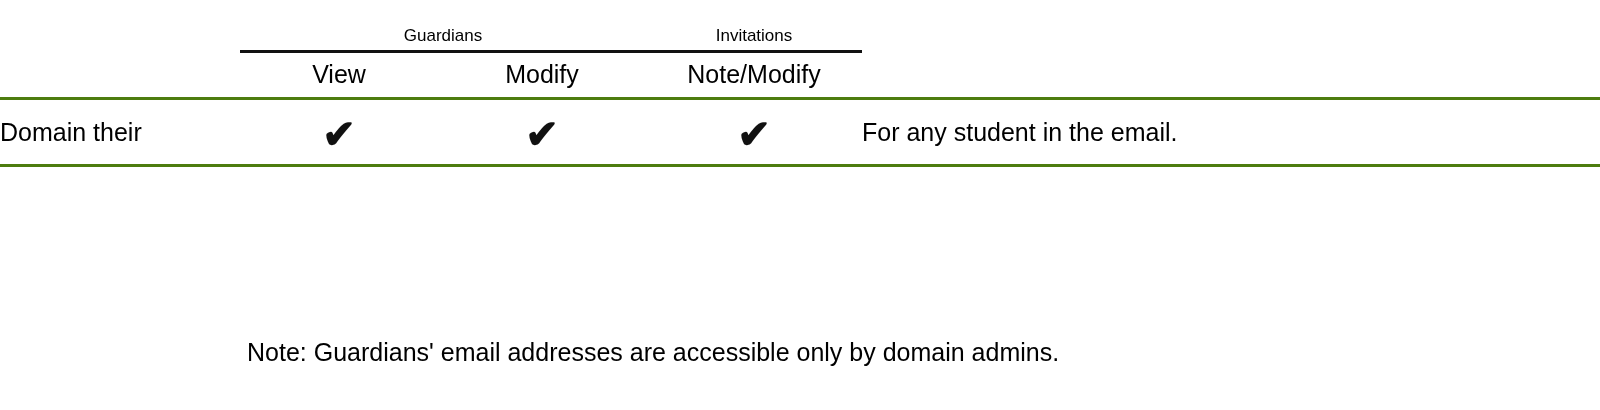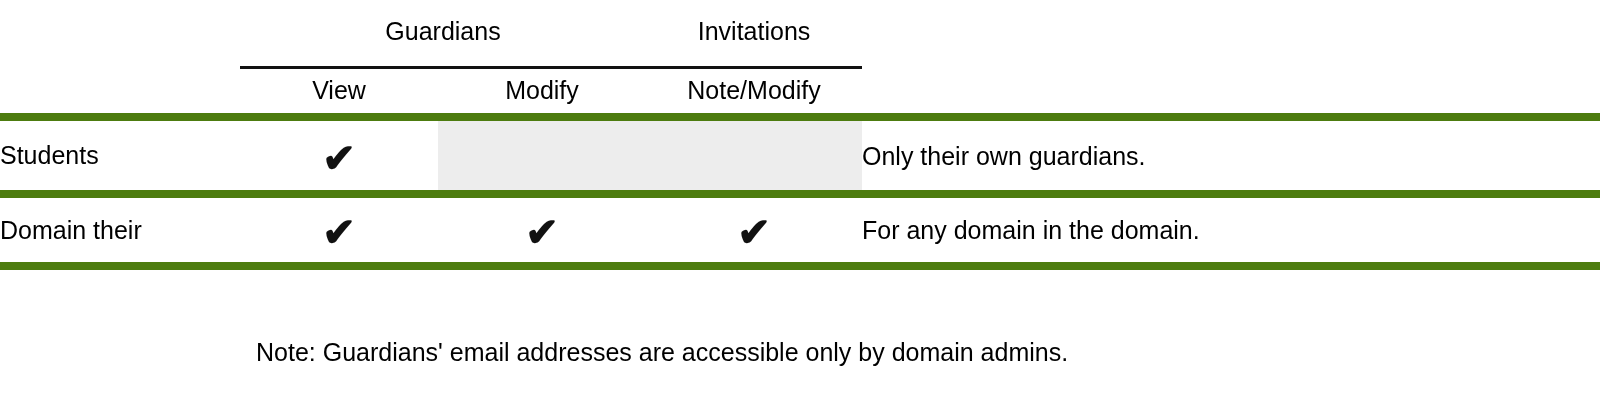--- a/index.html
+++ b/index.html
@@ -41,39 +41,39 @@
   .perm-table td,
   .perm-table th {
     padding: 0;
     vertical-align: middle;
     font-weight: normal;
   }
 
   
   .spanner-row th {
     height: 46px;
-    font-size: 25px;
+    font-size: 17px;
     text-align: center;
     vertical-align: bottom;
-    padding-bottom: 20px;
+    padding-bottom: 4px;
   }
   .spanner-rule {
     border-bottom: 3px solid #111111;
   }
 
   
   .subhead-row th {
     height: 42px;
     font-size: 25px;
     text-align: center;
     vertical-align: middle;
     padding-bottom: 2px;
   }
   .rule-bottom > * {
-    border-bottom: 8px solid #4d7c0f;
+    border-bottom: 3px solid #4d7c0f;
   }
 
   
   .body-row > td {
     font-size: 25px;
   }
   .row-students  > td { height: 69px; }
   .row-teachers  > td { height: 72px; }
   .row-admin     > td { height: 64px; }
 
@@ -102,21 +102,21 @@
     font-size: 40px;
     line-height: 1;
     font-weight: bold;
     color: #111111;
     transform: translateY(2px);
   }
 
   
   .note {
     position: absolute;
-    left: 256px;
+    left: 247px;
     top: 338px;
     font-size: 25px;
     white-space: nowrap;
   }
 </style>
 </head>
 <body>
 
 <div class="sheet">
 
@@ -143,48 +143,34 @@
         <th></th>
         <th>View</th>
         <th>Modify</th>
         <th>Note/Modify</th>
         <th></th>
         <th></th>
       </tr>
     </thead>
 
     <tbody>
-      <tr class="body-row row-students rule-bottom">
-        <td class="stub-cell">Students</td>
-        <td class="mark-cell">
-          <span class="check">✔</span>
-        </td>
-        <td class="mark-cell shaded">
-          <span class="check"></span>
-        </td>
-        <td class="mark-cell shaded">
-          <span class="check"></span>
-        </td>
-        <td class="desc-cell">Only their own guardians.</td>
-        <td class="pad-cell"></td>
-      </tr>
 
 
       <tr class="body-row row-admin rule-bottom">
         <td class="stub-cell">Domain their</td>
         <td class="mark-cell">
           <span class="check">✔</span>
         </td>
         <td class="mark-cell">
           <span class="check">✔</span>
         </td>
         <td class="mark-cell">
           <span class="check">✔</span>
         </td>
-        <td class="desc-cell">For any domain in the domain.</td>
+        <td class="desc-cell">For any student in the email.</td>
         <td class="pad-cell"></td>
       </tr>
     </tbody>
   </table>
 
   <div class="note">Note: Guardians' email addresses are accessible only by domain admins.</div>
 
 </div>
 
 </body></html>

